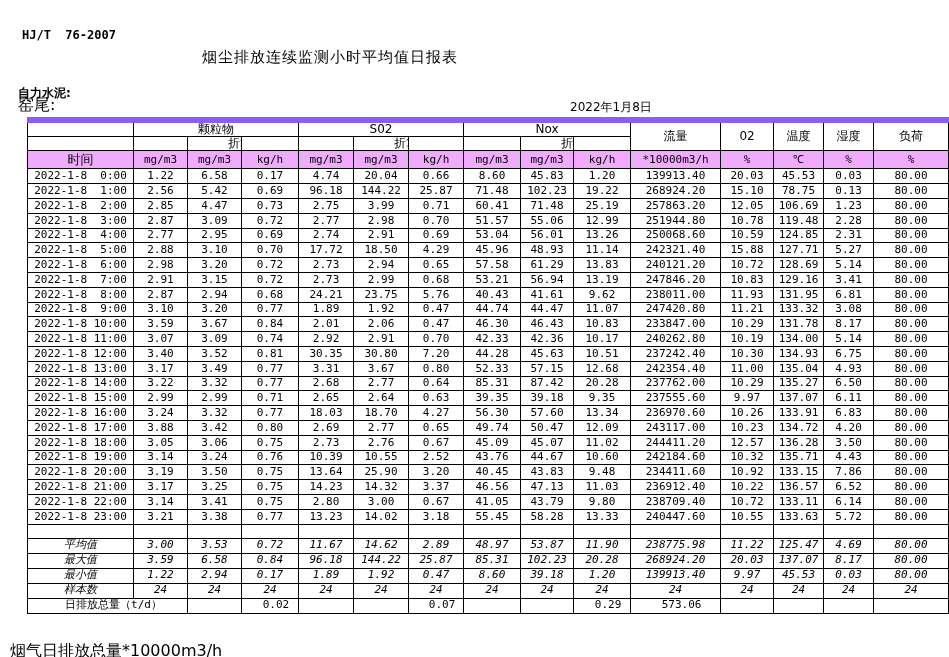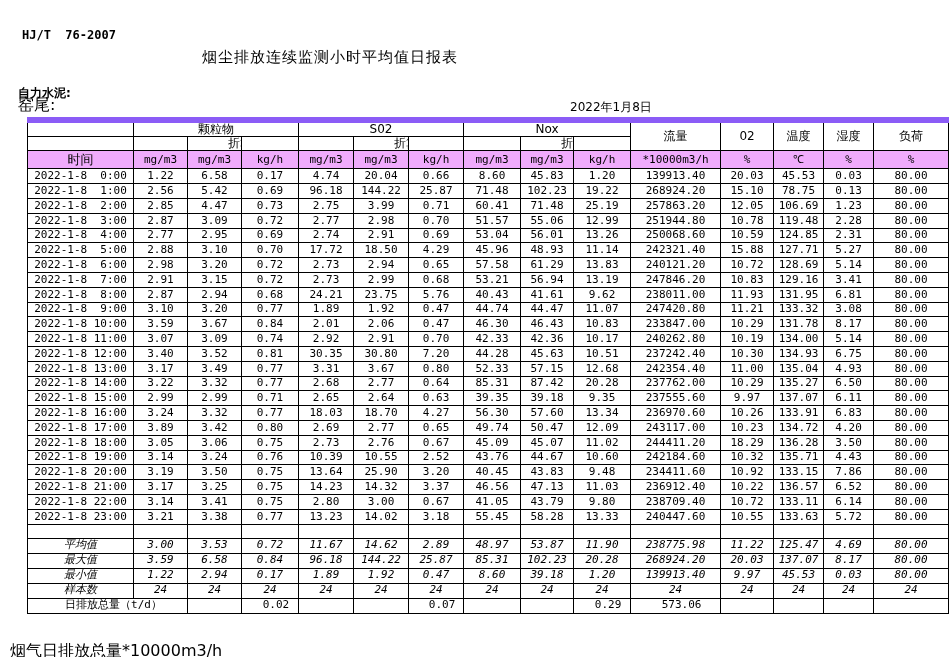--- a/index.html
+++ b/index.html
@@ -393,21 +393,21 @@
         <td>57.60</td>
         <td>13.34</td>
         <td>236970.60</td>
         <td>10.26</td>
         <td>133.91</td>
         <td>6.83</td>
         <td>80.00</td>
       </tr>
       <tr class="data-row">
         <td>2022-1-8 17:00</td>
-        <td>3.89</td>
+        <td>3.88</td>
         <td>3.42</td>
         <td>0.80</td>
         <td>2.69</td>
         <td>2.77</td>
         <td>0.65</td>
         <td>49.74</td>
         <td>50.47</td>
         <td>12.09</td>
         <td>243117.00</td>
         <td>10.23</td>
@@ -420,21 +420,21 @@
         <td>3.05</td>
         <td>3.06</td>
         <td>0.75</td>
         <td>2.73</td>
         <td>2.76</td>
         <td>0.67</td>
         <td>45.09</td>
         <td>45.07</td>
         <td>11.02</td>
         <td>244411.20</td>
-        <td>18.29</td>
+        <td>12.57</td>
         <td>136.28</td>
         <td>3.50</td>
         <td>80.00</td>
       </tr>
       <tr class="data-row">
         <td>2022-1-8 19:00</td>
         <td>3.14</td>
         <td>3.24</td>
         <td>0.76</td>
         <td>10.39</td>

